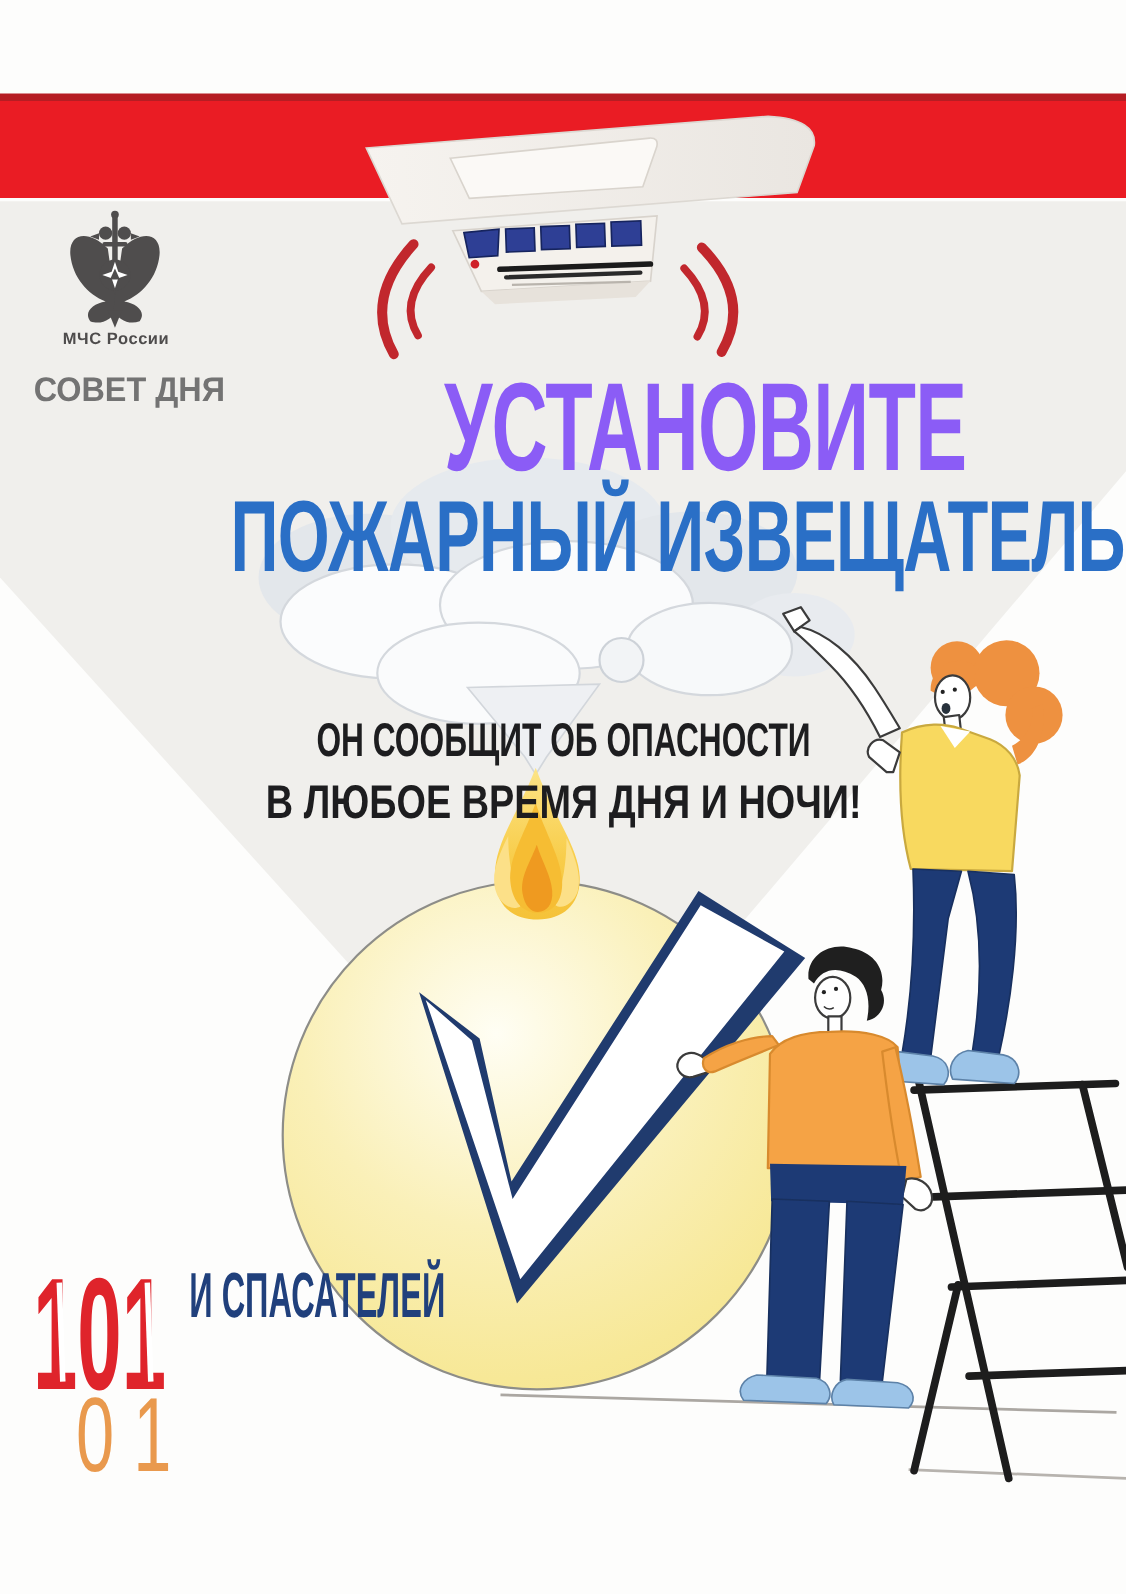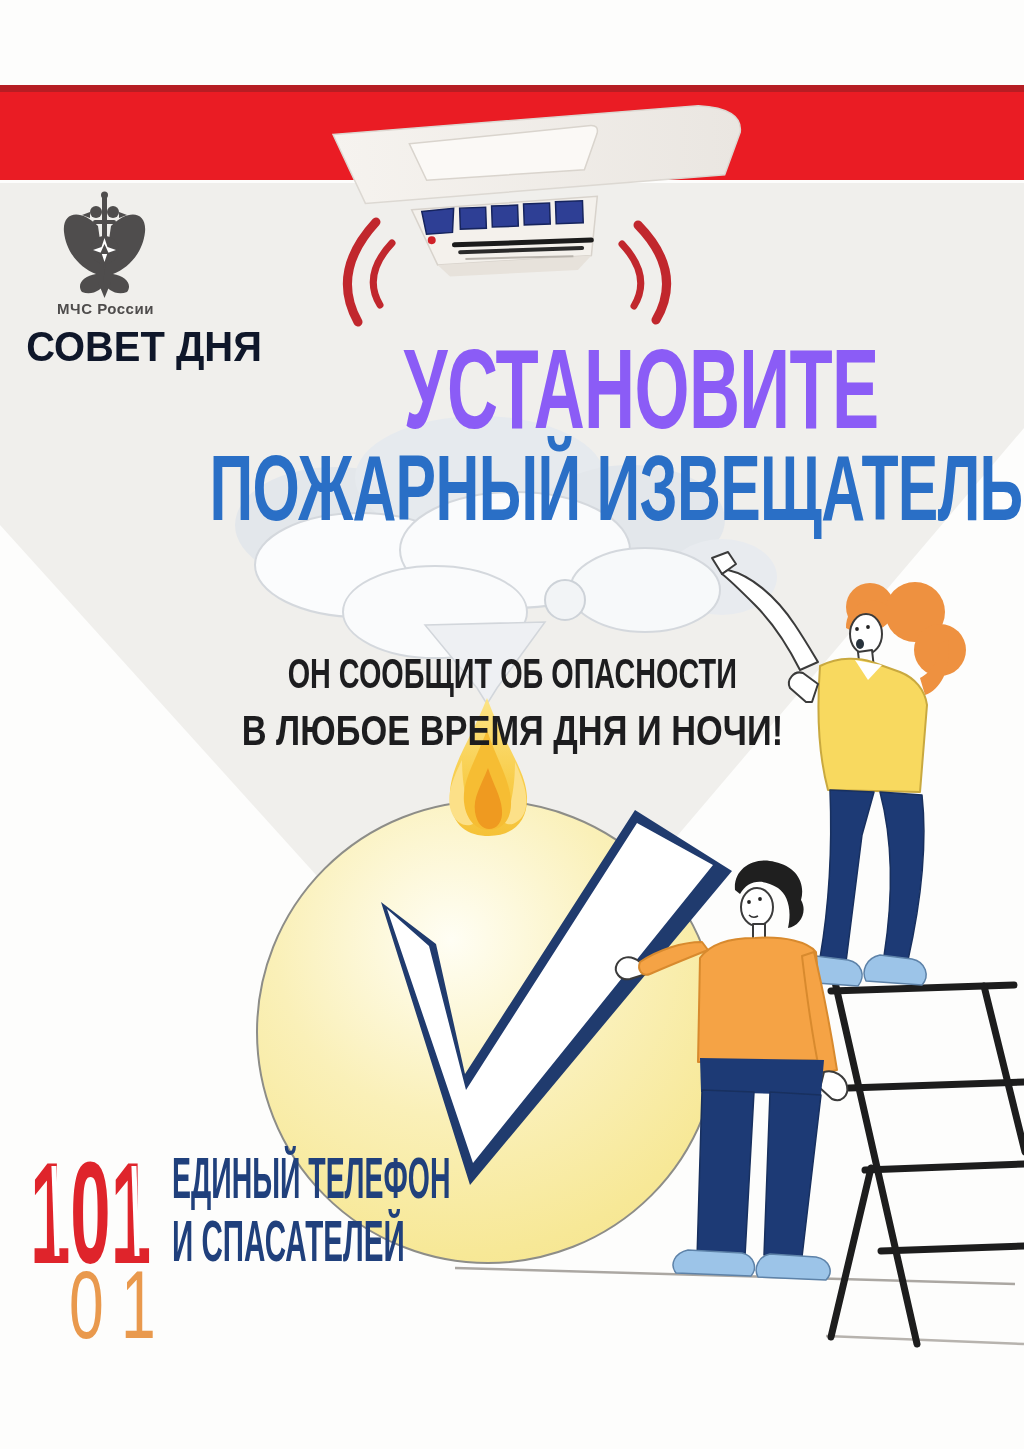--- a/index.html
+++ b/index.html
@@ -11,21 +11,21 @@
   .abs{position:absolute;}
   
   .red-band{left:0;top:85px;width:1024px;height:95px;
     background:linear-gradient(180deg,#b61d23 0 7px,#ea1c24 7px 100%);}
   
   .art{left:0;top:0;width:1024px;height:1449px;}
   
   .txt{line-height:1;white-space:nowrap;}
   .cond{display:inline-block;white-space:nowrap;}
   .agency{left:28px;top:301px;width:155px;text-align:center;font-size:15px;font-weight:700;color:#4e4c4c;letter-spacing:.5px;}
-  .tagline{left:20px;top:326px;width:196px;text-align:center;font-size:42px;font-weight:700;color:#0f172a;}
+  .tagline{left:20px;top:339px;width:196px;text-align:center;font-size:31px;font-weight:700;color:#737373;}
   .tagline .cond{transform:scaleX(.95);transform-origin:50% 50%;}
   .title1{left:0;right:0;top:332px;text-align:right;font-size:114px;font-weight:700;color:#8b5cf6;}
   .title1 .cond{transform:scaleX(.62);transform-origin:50% 50%;letter-spacing:-1px;}
   .title2{left:0;right:0;top:442px;text-align:center;font-size:92px;font-weight:700;color:#2a6fc6;}
   .title2 .cond{transform:scaleX(.66);transform-origin:50% 50%;letter-spacing:-1px;}
   .message{left:0;right:0;top:645px;text-align:center;font-size:43px;font-weight:700;color:#1d1d1f;}
   .message .mline{height:57px;line-height:57px;}
   .message .cond{transform-origin:50% 50%;}
   .message .c1{transform:scaleX(.67);}
   .message .c2{transform:scaleX(.80);}
@@ -221,20 +221,17 @@
   </div>
   <div class="abs stripe" style="left:53px;top:1166px;height:90px;transform:rotate(-2deg);"></div>
   <div class="abs stripe" style="left:133px;top:1166px;height:90px;transform:rotate(-2deg);"></div>
 
   <div class="abs txt num01">
     <span class="cond">0 1</span>
   </div>
 
   <div class="abs txt caption">
     <div class="cline">
-      <span class="cond k1">ЕДИНЫЙ ТЕЛЕФОН</span>
-    </div>
-    <div class="cline">
       <span class="cond k3">И СПАСАТЕЛЕЙ</span>
     </div>
   </div>
 
 </div>
 
 </body></html>

